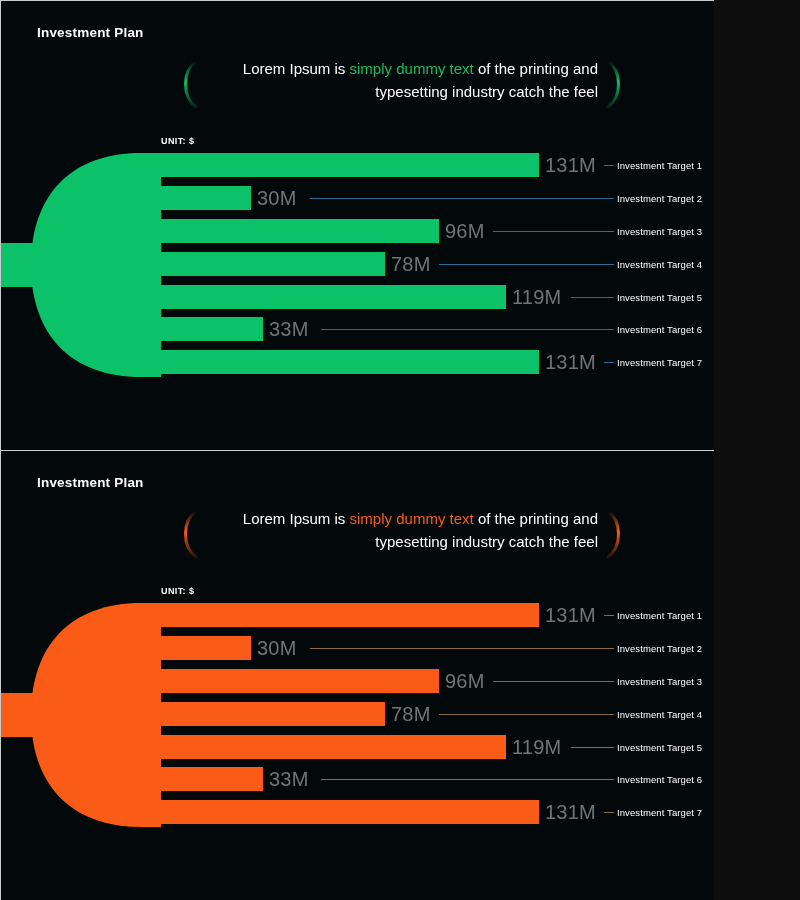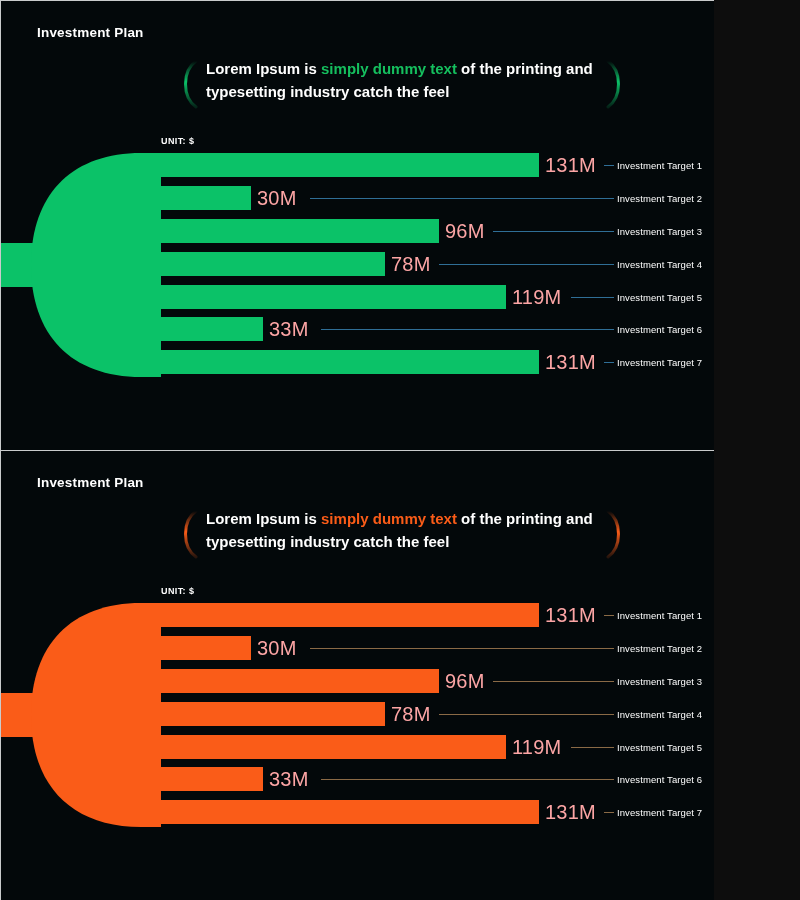--- a/index.html
+++ b/index.html
@@ -59,23 +59,23 @@
     left: 175px;
     top: 56px;
     width: 452px;
     height: 54px;
   }
   .quote-text {
     position: absolute;
     left: 30px;
     top: 0;
     width: 392px;
-    text-align: left;
+    text-align: right;
     font-size: 15px;
-    font-weight: bold;
+    font-weight: normal;
     line-height: 23px;
     color: #ffffff;
   }
   .quote-text .hl { color: #15bf5e; }
   #panel-orange .quote-text .hl { color: #fa5c18; }
 
   .paren {
     position: absolute;
     top: 2px;
     width: 26px;
@@ -116,21 +116,21 @@
     left: 0;
     height: 24px;
   }
   
   .value {
     position: absolute;
     top: 50%;
     transform: translateY(-50%);
     font-size: 20px;
     font-weight: 400;
-    color: #fca5a5;
+    color: #737373;
     white-space: nowrap;
     letter-spacing: 0.2px;
   }
   .leader {
     position: absolute;
     top: 50%;
     height: 1px;
     background: #2f6e96;
   }
   #panel-orange .leader { background: #8a6a46; }

